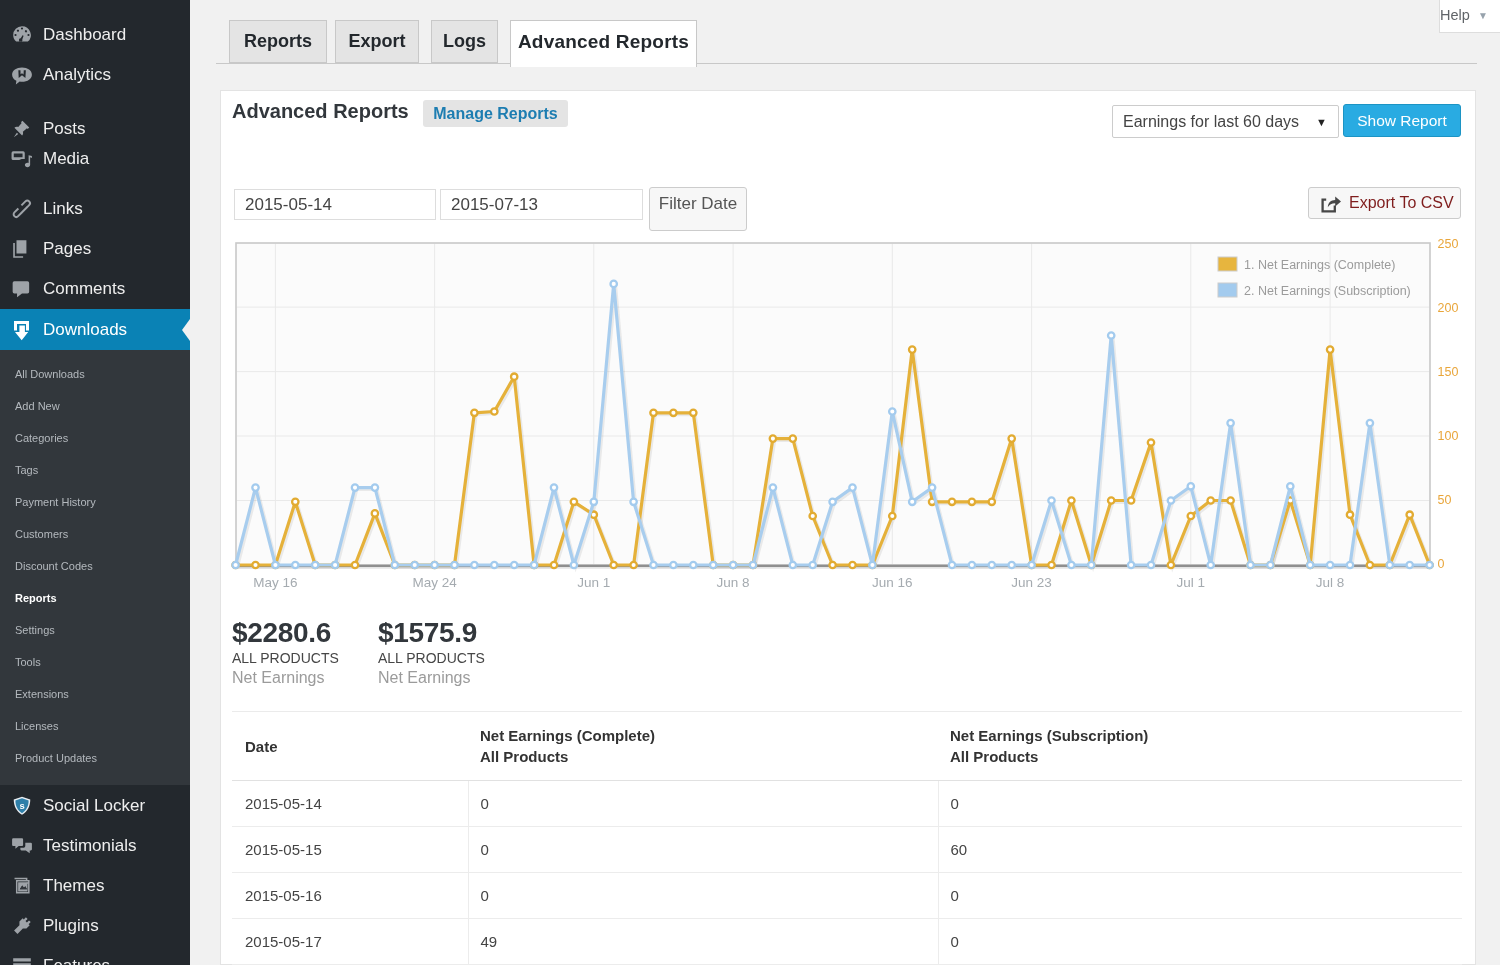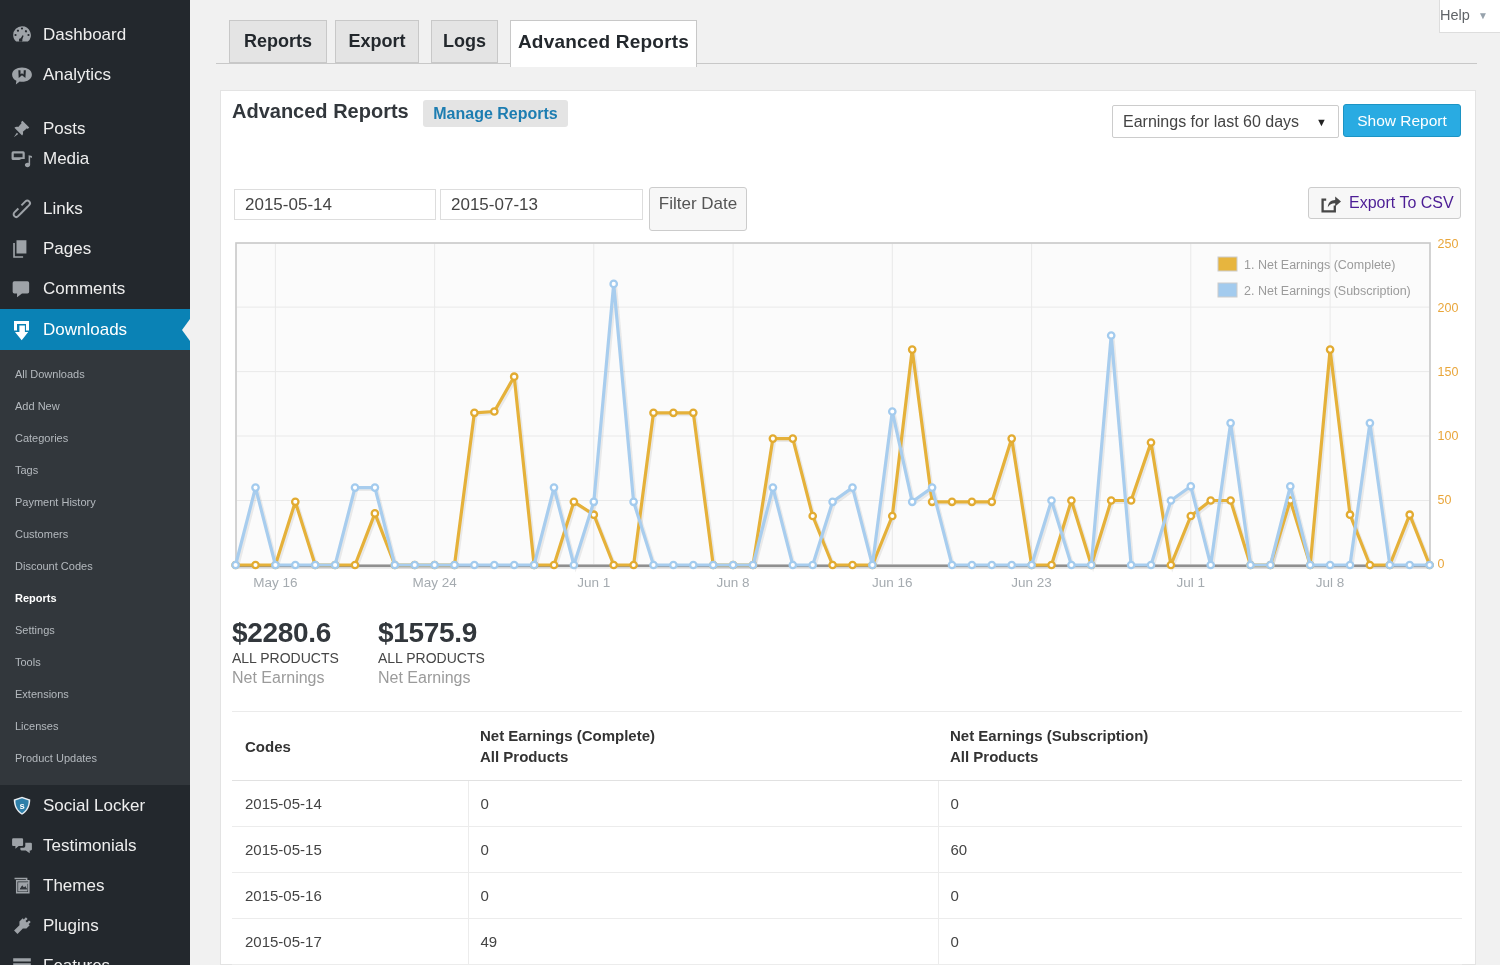--- a/index.html
+++ b/index.html
@@ -28,21 +28,21 @@
 #sel{position:absolute;left:1112px;top:105px;width:227px;height:33px;background:#fff;
 border:1px solid #ccc;border-radius:2px;color:#444;font-size:16px;line-height:31px;padding-left:10px}
 #sel .arr{position:absolute;right:11px;top:1px;font-size:11px;color:#222}
 #showreport{position:absolute;left:1343px;top:104px;width:118px;height:33px;background:#29abe2;
 border:1px solid #1c94c4;border-radius:3px;color:#fff;font-size:15.5px;font-weight:normal;text-align:center;line-height:31px}
 .dinput{position:absolute;top:189px;height:31px;background:#fff;border:1px solid #ddd;
 color:#444;font-size:17px;line-height:29px;padding-left:10px}
 #filterdate{position:absolute;left:649px;top:187px;width:98px;height:44px;background:#f7f7f7;
 border:1px solid #ccc;border-radius:3px;color:#555;font-size:17px;text-align:center;line-height:32px}
 #exportcsv{position:absolute;left:1308px;top:187px;width:153px;height:32px;background:#f7f7f7;
-border:1px solid #ccc;border-radius:3px;color:#4c1d95;font-size:16px;line-height:30px;white-space:nowrap}
+border:1px solid #ccc;border-radius:3px;color:#7f1d1d;font-size:16px;line-height:30px;white-space:nowrap}
 #exportcsv svg{vertical-align:-4px;margin-left:11px;margin-right:7px}
 .bignum{position:absolute;top:617px;font-size:28px;font-weight:bold;color:#32373c;letter-spacing:-0.3px}
 .allprod{position:absolute;top:650px;font-size:14px;color:#464646}
 .netearn{position:absolute;top:669px;font-size:16px;color:#9b9b9b}
 #rtable{position:absolute;left:232px;top:711px;width:1230px;border-collapse:collapse;
 font-size:15px;color:#444}
 #rtable th{font-weight:bold;color:#333;text-align:left;vertical-align:middle;
 border-bottom:1px solid #e1e1e1;border-top:1px solid #ebebeb;padding:13px 12px;line-height:21px;font-size:15px}
 #rtable td{border:1px solid #ececec;padding:14px 12px;line-height:17px}
 #rtable td.c1,#rtable th.c1{border-left:none;padding-left:13px}
@@ -360,21 +360,21 @@
 <div class="netearn" style="left:378px">Net Earnings</div>
 
 <table id="rtable" cellspacing="0">
 <colgroup>
       <col style="width:236px">
       <col style="width:470px">
       <col style="width:524px">
     </colgroup>
 <tbody>
       <tr>
-        <th class="c1">Codes</th>
+        <th class="c1">Date</th>
         <th>Net Earnings (Complete)<br>All Products</th>
         <th class="c3">Net Earnings (Subscription)<br>All Products</th>
       </tr>
 <tr>
         <td class="c1">2015-05-14</td>
         <td>0</td>
         <td class="c3">0</td>
       </tr>
 <tr>
         <td class="c1">2015-05-15</td>

